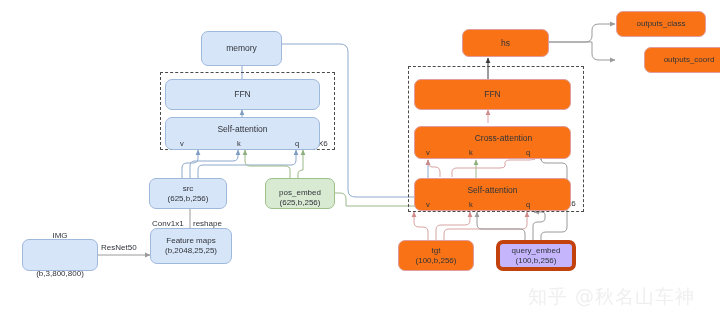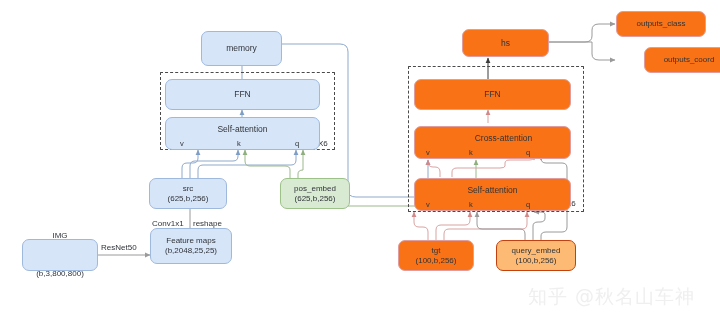--- a/index.html
+++ b/index.html
@@ -7,21 +7,21 @@
   body{font-family:"Liberation Sans","DejaVu Sans",sans-serif;}
   #canvas{position:relative;width:720px;height:326px;background:#ffffff;overflow:hidden;}
   svg.wires{position:absolute;left:0;top:0;width:720px;height:326px;pointer-events:none;}
   .node{position:absolute;box-sizing:border-box;border-radius:7px;display:flex;flex-direction:column;
         align-items:center;justify-content:center;text-align:center;line-height:1.25;}
   .node .l1{display:block;}
   .node .l2{display:block;}
   .blue{background:#d7e5f8;border:1px solid #9fb9dd;color:#30343a;}
   .pink{background:#f97316;border:1px solid #df9d9d;color:#30343a;}
   .green{background:#d9ead3;border:1px solid #9cc189;color:#30343a;}
-  .purple{background:#fdba74;border:1px solid #c2410c;color:#30343a;}
+  .purple{background:#c4b5fd;border:4px solid #c2410c;color:#30343a;}
   .dashbox{position:absolute;box-sizing:border-box;border:1.4px dashed #4a4a4a;background:transparent;border-radius:1px;}
   .vkq{position:absolute;font-size:7.5px;color:#2f3338;}
   .xlabel{position:absolute;font-size:8px;color:#2f3338;}
   .edgelabel{position:absolute;font-size:8px;color:#2f3338;white-space:nowrap;}
   .wm{position:absolute;color:#efefef;font-size:19px;letter-spacing:1px;
       font-family:"DejaVu Sans","Liberation Sans",sans-serif;user-select:none;}
 </style>
 </head>
 <body>
 
@@ -110,21 +110,21 @@
   <div class="node blue" style="left:150px;top:228px;width:82px;height:36px;font-size:8px;">
     <span class="l1">Feature maps</span>
     <span class="l2">(b,2048,25,25)</span>
   </div>
 
   <div class="node blue" style="left:149px;top:178px;width:78px;height:31px;font-size:8px;">
     <span class="l1">src</span>
     <span class="l2">(625,b,256)</span>
   </div>
 
-  <div class="node green" style="left:280px;top:178px;width:70px;height:31px;font-size:8px;">
+  <div class="node green" style="left:265px;top:178px;width:70px;height:31px;font-size:8px;justify-content:flex-end;">
     <span class="l1">pos_embed</span>
     <span class="l2">(625,b,256)</span>
   </div>
 
   <div class="node blue" style="left:165px;top:117px;width:155px;height:33px;font-size:8.5px;justify-content:flex-start;padding-top:6px;">
     <span class="l1">Self-attention</span>
   </div>
   <div class="vkq" style="left:180px;top:139px;">v</div>
   <div class="vkq" style="left:237px;top:139px;">k</div>
   <div class="vkq" style="left:295px;top:139px;">q</div>

